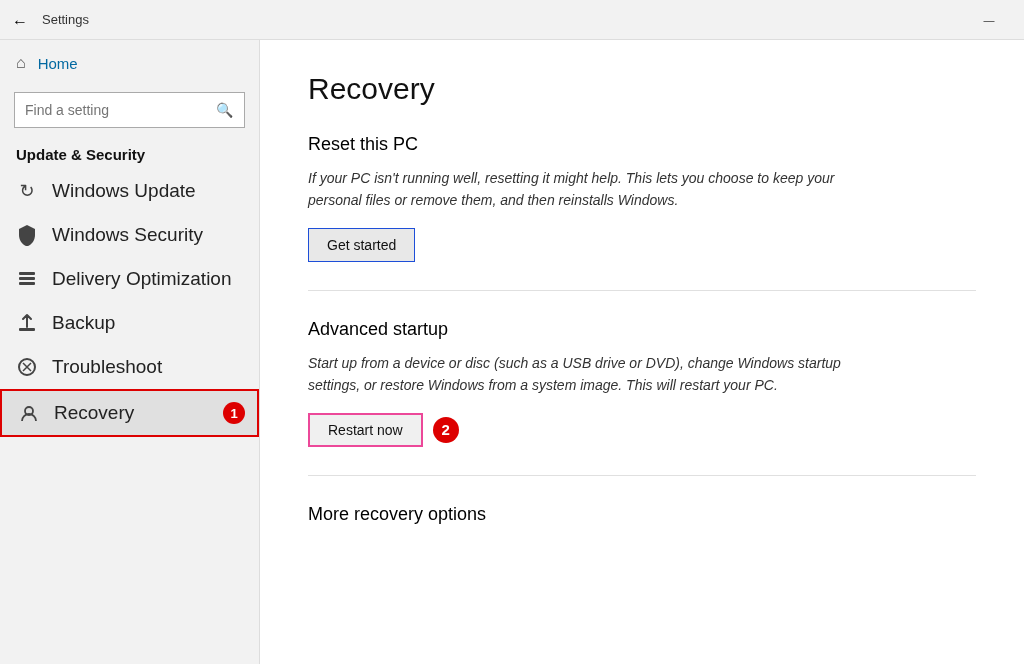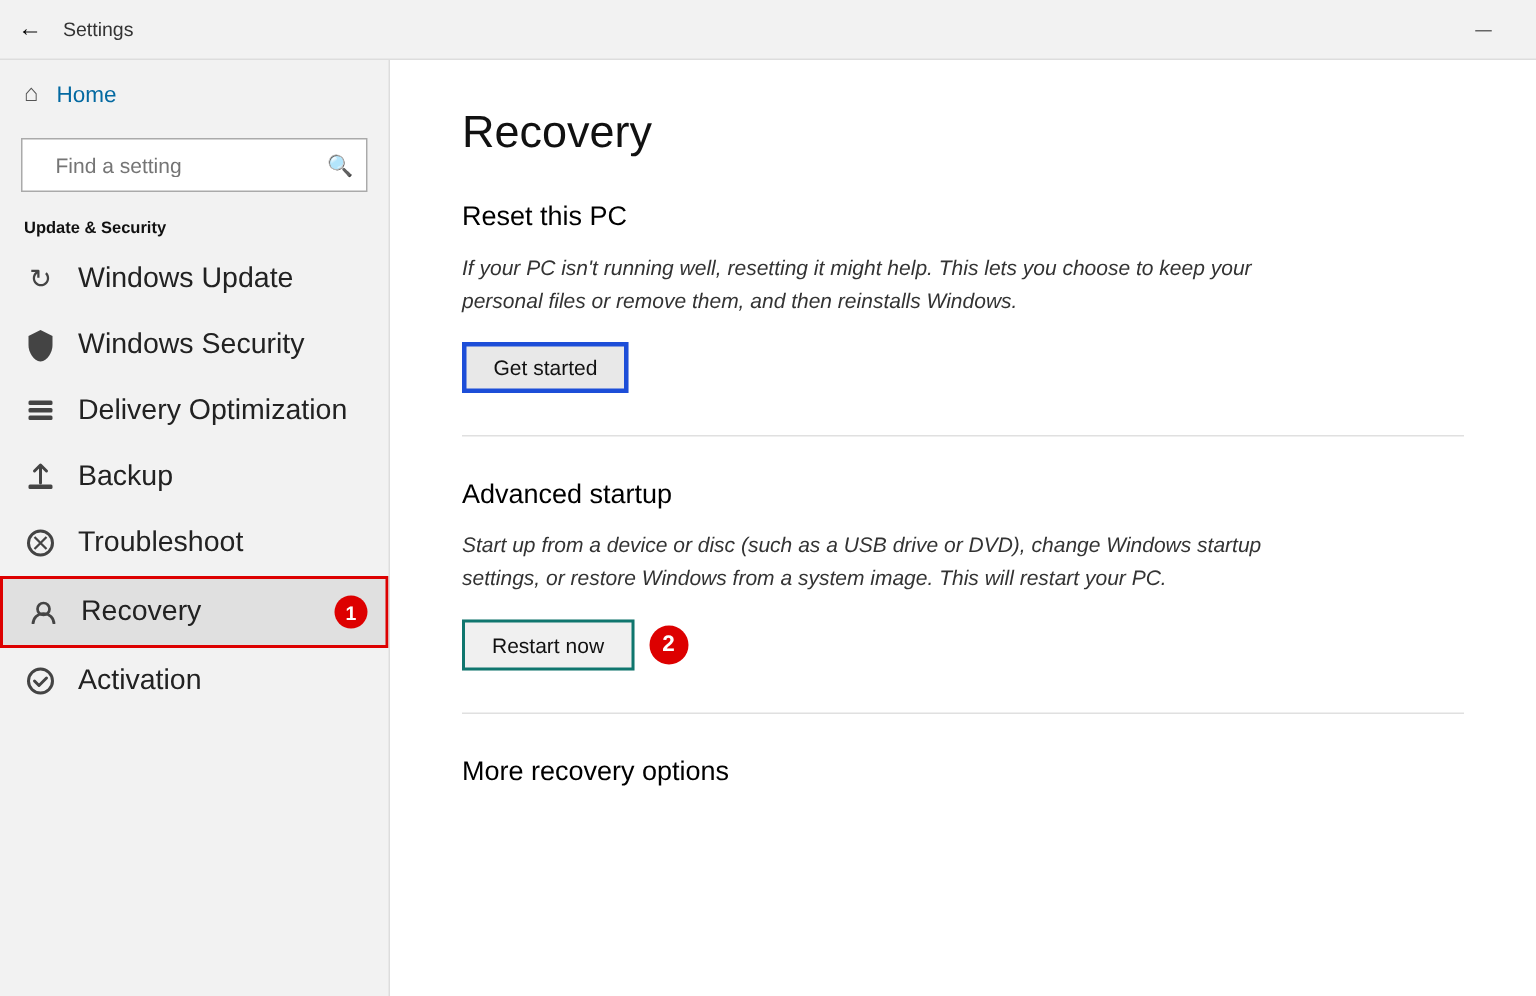--- a/index.html
+++ b/index.html
@@ -90,28 +90,27 @@
       height: 36px;
       padding: 0 10px;
     }
     .search-box input {
       border: none;
       outline: none;
       background: transparent;
       flex: 1;
       font-size: 14px;
       color: #555;
-      margin-left: 12px;
     }
     .search-box-icon {
       color: #555;
       font-size: 14px;
     }
     .sidebar-section-title {
-      font-size: 11px;
+      font-size: 15px;
       font-weight: 700;
       color: #111;
       padding: 8px 16px 6px 16px;
     }
     .nav-item {
       display: flex;
       align-items: center;
       padding: 11px 16px;
       gap: 14px;
       cursor: pointer;
@@ -172,30 +171,30 @@
       line-height: 1.6;
       margin-bottom: 16px;
       max-width: 560px;
       font-style: italic;
     }
     .btn {
       display: inline-flex;
       align-items: center;
       justify-content: center;
       padding: 6px 18px;
-      border: 3px solid #1d4ed8;
+      border: 1px solid #1d4ed8;
       background: #e8e8e8;
       font-size: 14px;
       color: #111;
       cursor: pointer;
       min-width: 100px;
       height: 34px;
     }
     .btn.restart {
-      border: 2px solid #0f766e;
+      border: 2px solid #ec4899;
       background: #f0f0f0;
     }
     .divider {
       height: 1px;
       background: #e0e0e0;
       margin: 28px 0;
     }
     .restart-wrap {
       display: flex;
       align-items: center;
@@ -296,29 +295,20 @@
       <span class="nav-icon">
         <svg width="20" height="20" viewBox="0 0 20 20" fill="none">
           <circle cx="10" cy="8" r="4" stroke="#444" stroke-width="1.8" fill="none"></circle>
           <path d="M3 18c0-3.866 3.134-7 7-7s7 3.134 7 7" stroke="#444" stroke-width="1.8" fill="none"></path>
         </svg>
       </span>
       <span class="nav-label">Recovery</span>
       <span class="badge-num">1</span>
     </div>
 
-    <div class="nav-item">
-      <span class="nav-icon">
-        <svg width="20" height="20" viewBox="0 0 20 20" fill="none">
-          <circle cx="10" cy="10" r="8" stroke="#444" stroke-width="2" fill="none"></circle>
-          <path d="M6 10l3 3 5-5" stroke="#444" stroke-width="2" stroke-linecap="round" stroke-linejoin="round"></path>
-        </svg>
-      </span>
-      <span class="nav-label">Activation</span>
-    </div>
   </div>
 
   <div class="content">
     <h1 class="page-title">Recovery</h1>
 
     
     <h2 class="section-title">Reset this PC</h2>
     <p class="section-desc">If your PC isn't running well, resetting it might help. This lets you choose to keep your personal files or remove them, and then reinstalls Windows.</p>
     <button class="btn">Get started</button>
 

